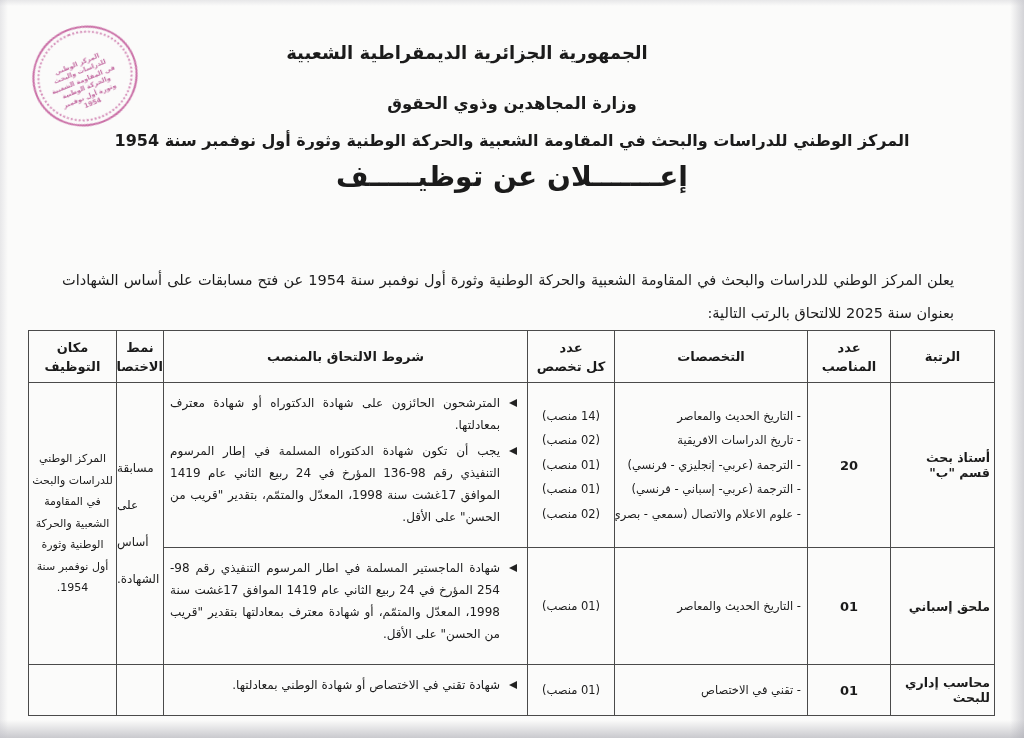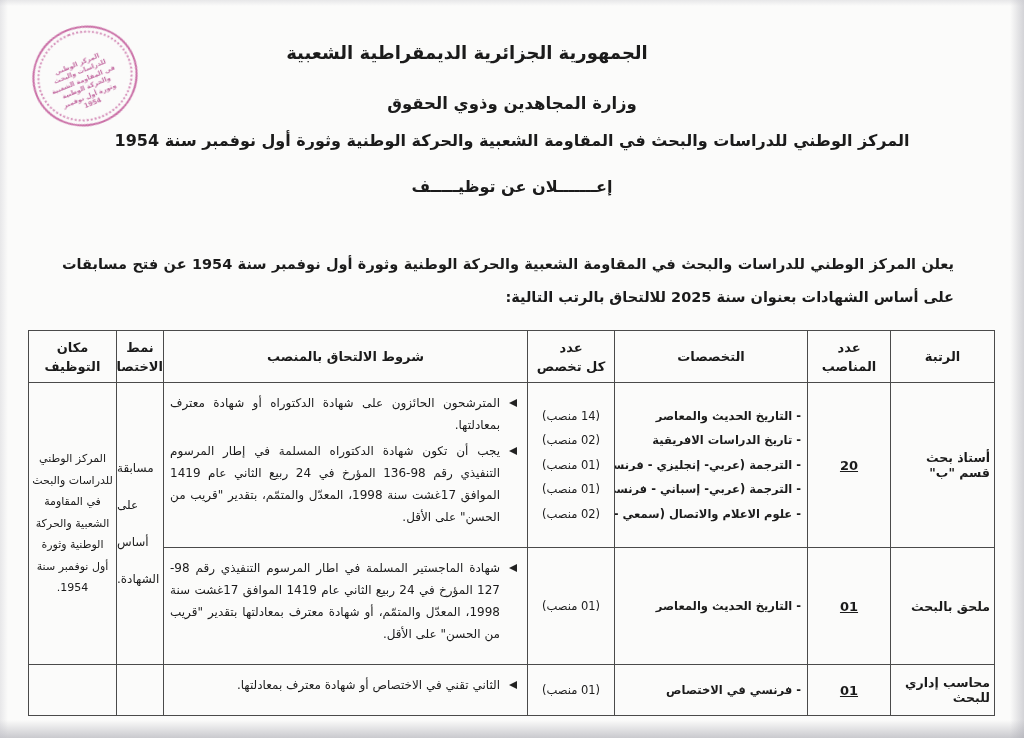--- a/index.html
+++ b/index.html
@@ -34,46 +34,46 @@
     position:absolute; inset:0; display:flex; align-items:center; justify-content:center;
     text-align:center; font-size:6.5px; line-height:8.5px; color:#b64a8d;
     white-space:pre-line; font-weight:700; padding:14px 6px 0 0;
   }
 
   
   .hdr { position:absolute; left:0; right:0; text-align:center; font-weight:700; white-space:nowrap; }
   .hdr1 { top:42px;  font-size:18px; padding-left:0; transform:translateX(-45px); } 
   .hdr2 { top:94px;  font-size:16.5px; }
   .hdr3 { top:131px; font-size:16px; }
-  .doc-title { top:177px; font-size:16px; letter-spacing:.5px; }
+  .doc-title { top:160px; font-size:28px; letter-spacing:.5px; }
 
   
   .intro {
-    position:absolute; top:248px; right:70px; left:62px;
-    font-size:14.5px; font-weight:700; line-height:33px;
+    position:absolute; top:264px; right:70px; left:62px;
+    font-size:14.5px; font-weight:400; line-height:33px;
     text-align:justify; direction:rtl;
   }
 
   
   table.jobs {
     position:absolute; top:330px; right:29px;
     width:966px; border-collapse:collapse; table-layout:fixed;
     direction:rtl; font-size:12.5px;
   }
   table.jobs td, table.jobs th { border:1px solid #4a4a4a; vertical-align:middle; overflow:hidden; }
   th.h { font-size:13px; font-weight:700; text-align:center; white-space:pre-line; line-height:19px; }
   tr.hdr-row { height:52px; }
   tr.r1 { height:125px; }
   tr.r2 { height:70px; }
   tr.r3 { height:31px; }
 
   td.rank { font-weight:700; text-align:right; padding-right:4px; font-size:12.5px; }
-  td.num  { font-weight:700; text-align:center; font-size:13px;text-decoration:underline; }
+  td.num  { font-weight:700; text-align:center; font-size:13px; }
   td.specs { padding:2px 6px; }
-  .spec-line { font-weight:700; font-size:11.5px; line-height:24.5px; white-space:nowrap; text-align:right; }
+  .spec-line { font-weight:400; font-size:11.5px; line-height:24.5px; white-space:nowrap; text-align:right; }
   td.per { text-align:center; padding:2px 2px; }
   .per-line { font-size:11.5px; line-height:24.5px; white-space:nowrap; }
   .spec-line.single, .per-line.single { line-height:20px; }
 
   td.conds { padding:5px 8px 15px 6px; vertical-align:middle; }
   .cond-item { display:flex; direction:rtl; margin:4px 0; }
   .cond-arrow { flex:0 0 auto; width:0; height:0; margin:7px 2px 0 9px;
                 border-top:4px solid transparent; border-bottom:4px solid transparent;
                 border-right:8px solid #222; }
   .cond-text { flex:1 1 auto; font-size:12px; line-height:22px; text-align:justify; }
@@ -161,49 +161,49 @@
           <span class="cond-text">يجب أن تكون شهادة الدكتوراه المسلمة في إطار المرسوم التنفيذي رقم 98-136 المؤرخ في 24 ربيع الثاني عام 1419 الموافق 17غشت سنة 1998، المعدّل والمتمّم، بتقدير "قريب من الحسن" على الأقل.</span>
         </div>
       </td>
       <td class="mode" rowspan="2">مسابقة
 على أساس
 الشهادة.</td>
       <td class="place" rowspan="2">المركز الوطني للدراسات والبحث في المقاومة الشعبية والحركة الوطنية وثورة أول نوفمبر سنة 1954.</td>
     </tr>
 
     <tr class="r2">
-      <td class="rank">ملحق بالبحث</td>
+      <td class="rank">ملحق إسباني</td>
       <td class="num">01</td>
       <td class="specs">
         <div class="spec-line single">- التاريخ الحديث والمعاصر</div>
       </td>
       <td class="per">
         <div class="per-line single">(01 منصب)</div>
       </td>
       <td class="conds">
         <div class="cond-item">
           <span class="cond-arrow"></span>
-          <span class="cond-text">شهادة الماجستير المسلمة في اطار المرسوم التنفيذي رقم 98-127 المؤرخ في 24 ربيع الثاني عام 1419 الموافق 17غشت سنة 1998، المعدّل والمتمّم، أو شهادة معترف بمعادلتها بتقدير "قريب من الحسن" على الأقل.</span>
+          <span class="cond-text">شهادة الماجستير المسلمة في اطار المرسوم التنفيذي رقم 98-254 المؤرخ في 24 ربيع الثاني عام 1419 الموافق 17غشت سنة 1998، المعدّل والمتمّم، أو شهادة معترف بمعادلتها بتقدير "قريب من الحسن" على الأقل.</span>
         </div>
       </td>
     </tr>
 
     <tr class="r3">
       <td class="rank">محاسب إداري للبحث</td>
       <td class="num">01</td>
       <td class="specs">
-        <div class="spec-line single">- فرنسي في الاختصاص</div>
+        <div class="spec-line single">- تقني في الاختصاص</div>
       </td>
       <td class="per">
         <div class="per-line single">(01 منصب)</div>
       </td>
       <td class="conds">
         <div class="cond-item">
           <span class="cond-arrow"></span>
-          <span class="cond-text">الثاني تقني في الاختصاص أو شهادة معترف بمعادلتها.</span>
+          <span class="cond-text">شهادة تقني في الاختصاص أو شهادة الوطني بمعادلتها.</span>
         </div>
       </td>
       <td></td>
       <td></td>
     </tr>
   </tbody>
     </table>
 
 </div>
 

